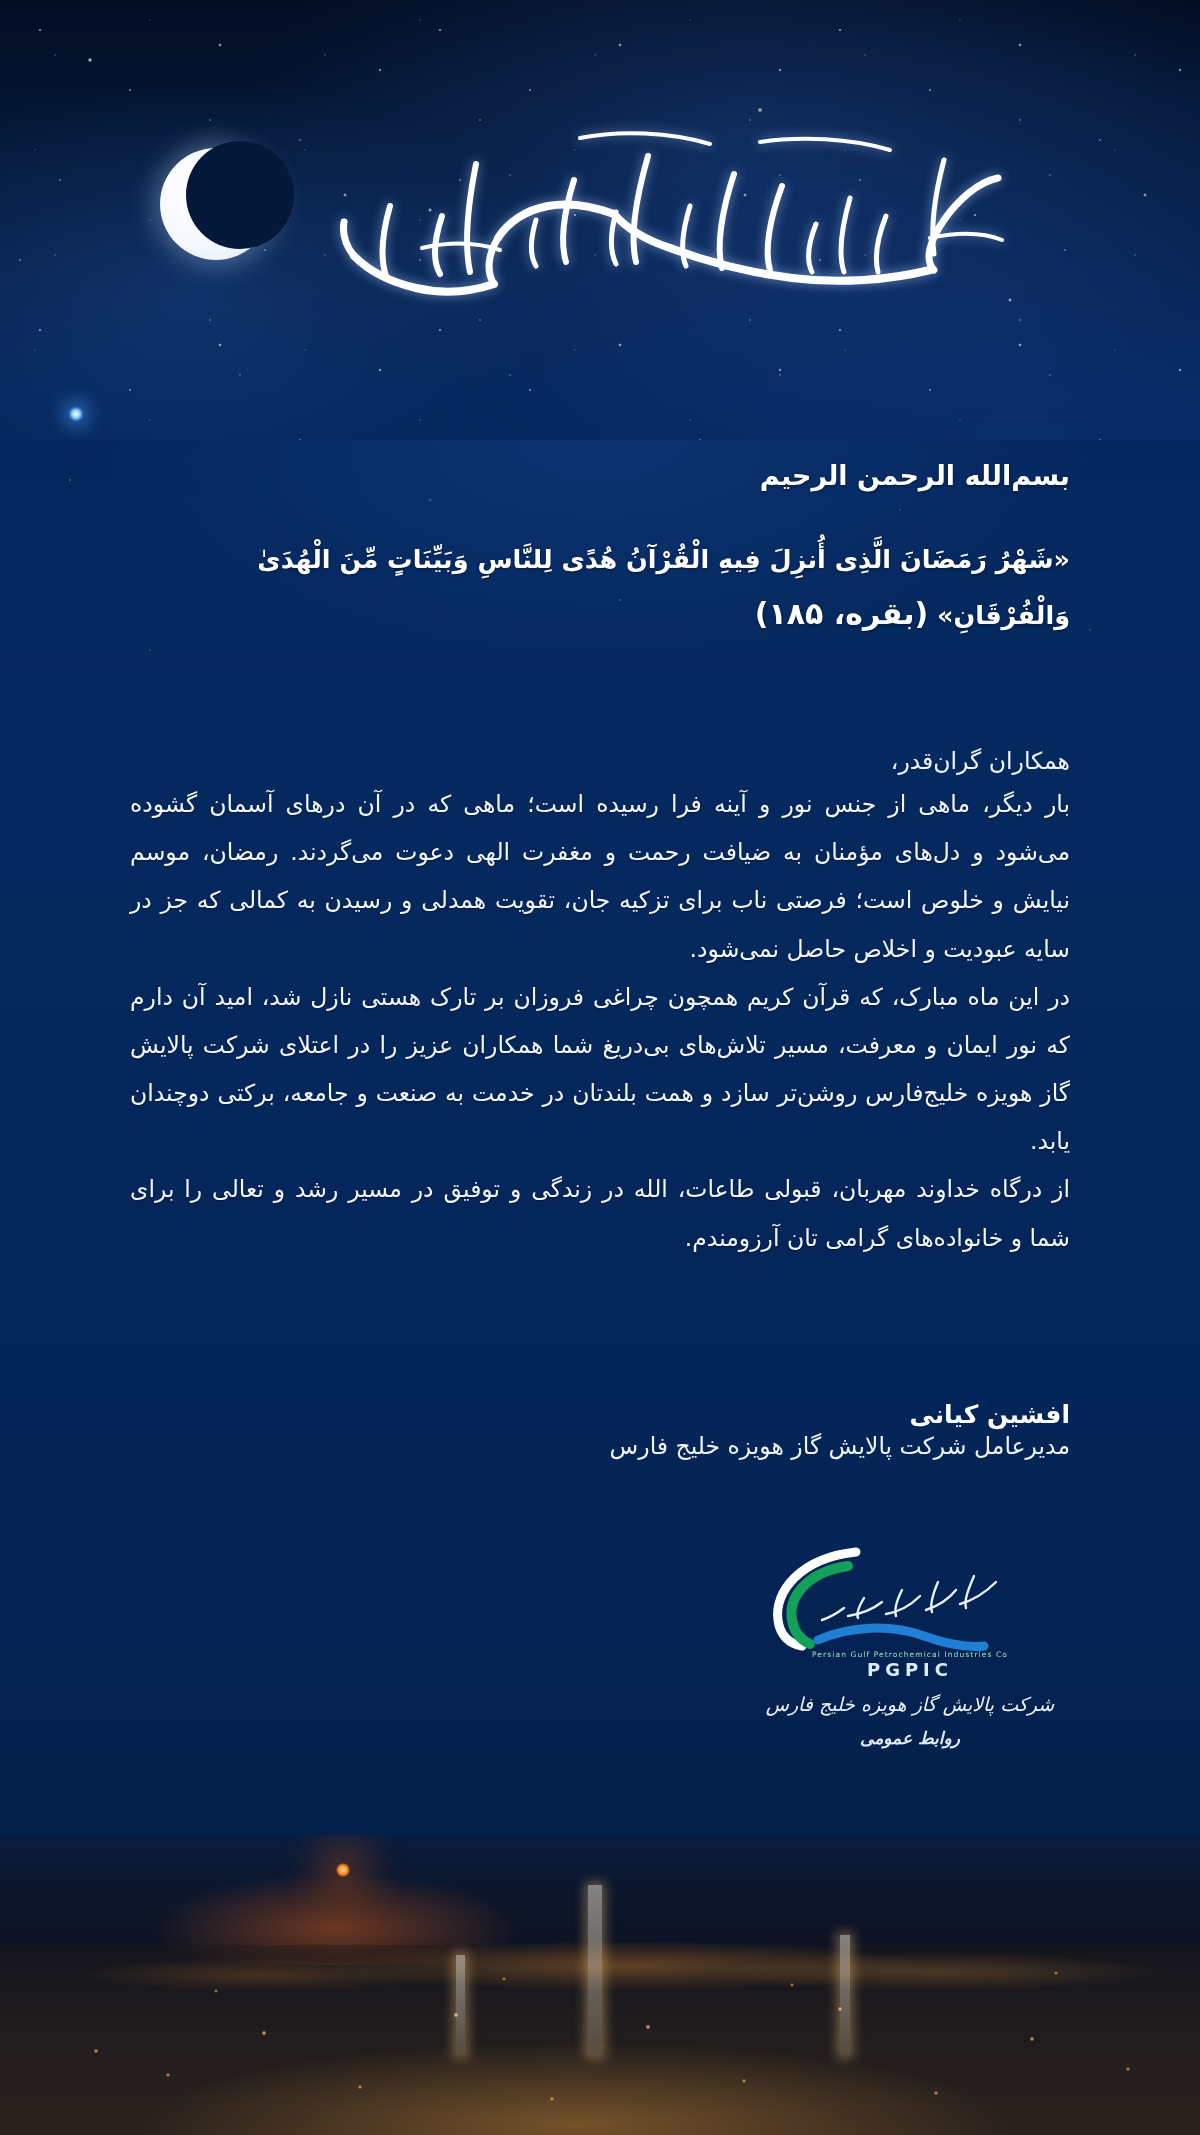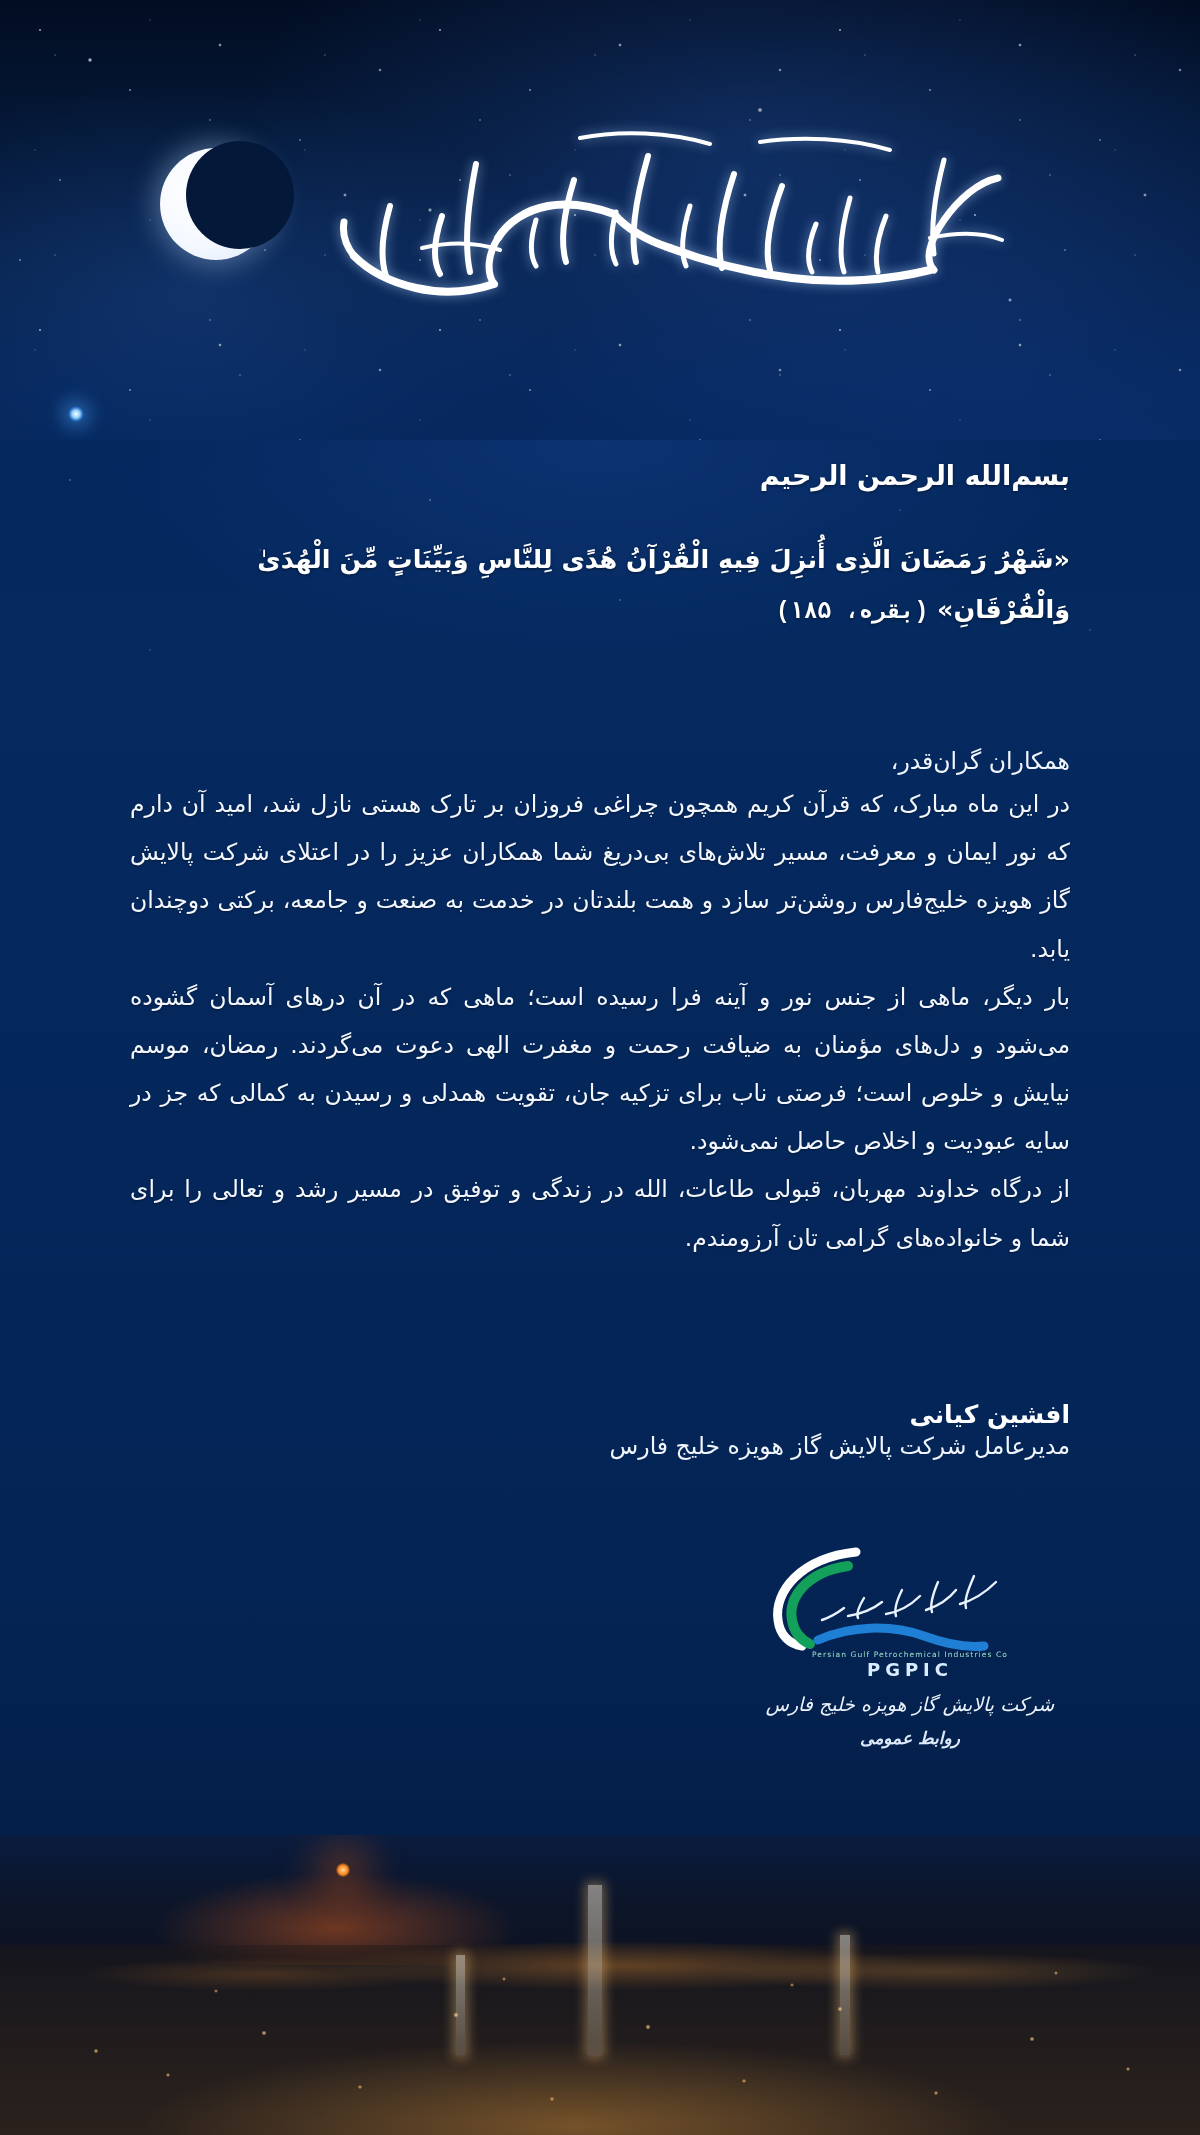--- a/index.html
+++ b/index.html
@@ -162,21 +162,21 @@
   .verse {
     position: absolute;
     top: 95px; right: 130px; left: 130px;
     text-align: right;
     font-size: 25.5px;
     font-weight: bold;
     line-height: 1.95;
     color: #ffffff;
     text-shadow: 0 1px 3px rgba(0,0,0,.45);
   }
-  .verse .ref { font-size: 23px; font-family: Liberation Mono, monospace; }
+  .verse .ref { font-size: 30px; }
 
   .salutation {
     position: absolute;
     top: 300px; right: 130px;
     font-size: 23.5px;
     color: #f2f6fd;
     line-height: 1.8;
   }
 
   .message {
@@ -369,22 +369,22 @@
 
       <div class="verse">
         <span>«شَهْرُ رَمَضَانَ الَّذِى أُنزِلَ فِيهِ الْقُرْآنُ هُدًى لِلنَّاسِ وَبَيِّنَاتٍ مِّنَ الْهُدَىٰ</span>
         <span>وَالْفُرْقَانِ»</span>
         <span class="ref">(بقره، ۱۸۵)</span>
       </div>
 
       <div class="salutation">همکاران گران‌قدر،</div>
 
       <div class="message">
+        <p>بار دیگر، ماهی از جنس نور و آینه فرا رسیده است؛ ماهی که در آن درهای آسمان گشوده می‌شود و دل‌های مؤمنان به ضیافت رحمت و مغفرت الهی دعوت می‌گردند. رمضان، موسم نیایش و خلوص است؛ فرصتی ناب برای تزکیه جان، تقویت همدلی و رسیدن به کمالی که جز در سایه عبودیت و اخلاص حاصل نمی‌شود.</p>
         <p>در این ماه مبارک، که قرآن کریم همچون چراغی فروزان بر تارک هستی نازل شد، امید آن دارم که نور ایمان و معرفت، مسیر تلاش‌های بی‌دریغ شما همکاران عزیز را در اعتلای شرکت پالایش گاز هویزه خلیج‌فارس روشن‌تر سازد و همت بلندتان در خدمت به صنعت و جامعه، برکتی دوچندان یابد.</p>
-        <p>بار دیگر، ماهی از جنس نور و آینه فرا رسیده است؛ ماهی که در آن درهای آسمان گشوده می‌شود و دل‌های مؤمنان به ضیافت رحمت و مغفرت الهی دعوت می‌گردند. رمضان، موسم نیایش و خلوص است؛ فرصتی ناب برای تزکیه جان، تقویت همدلی و رسیدن به کمالی که جز در سایه عبودیت و اخلاص حاصل نمی‌شود.</p>
         <p>از درگاه خداوند مهربان، قبولی طاعات، الله در زندگی و توفیق در مسیر رشد و تعالی را برای شما و خانواده‌های گرامی تان آرزومندم.</p>
       </div>
 
       <div class="sign-block">
         <div class="sign-name">افشین کیانی</div>
         <div class="sign-title">مدیرعامل شرکت پالایش گاز هویزه خلیج فارس</div>
       </div>
 
       <div class="logo-area">
         <div class="pgpic">

